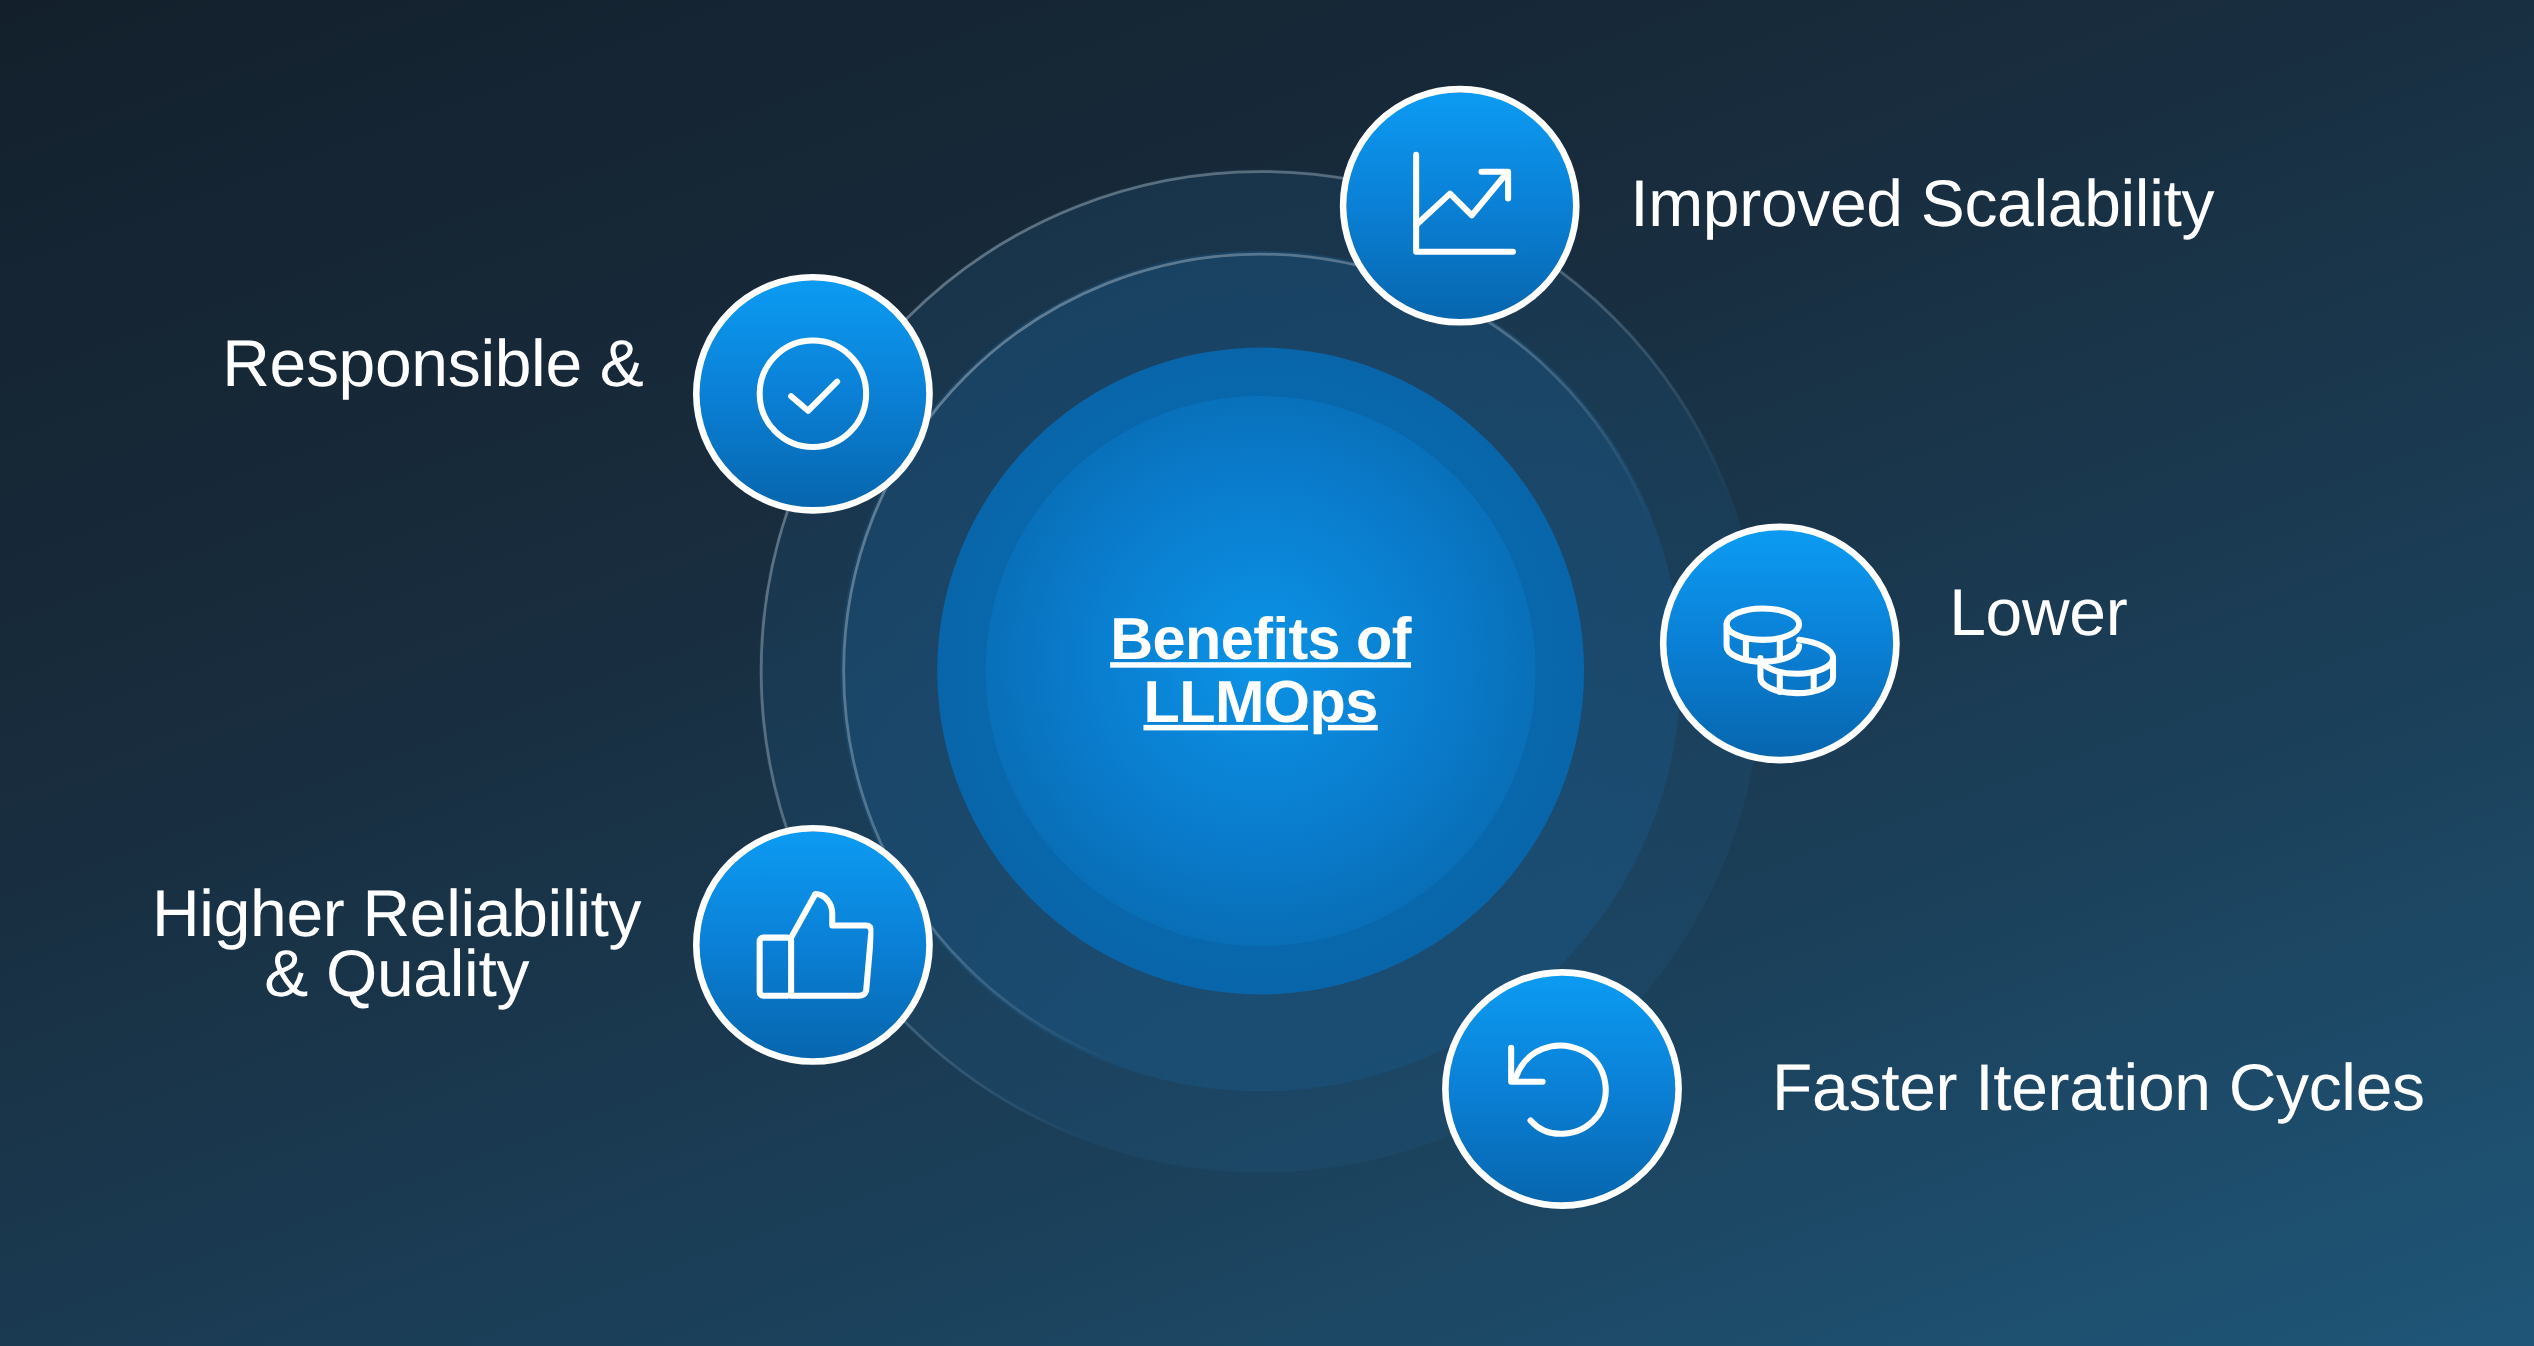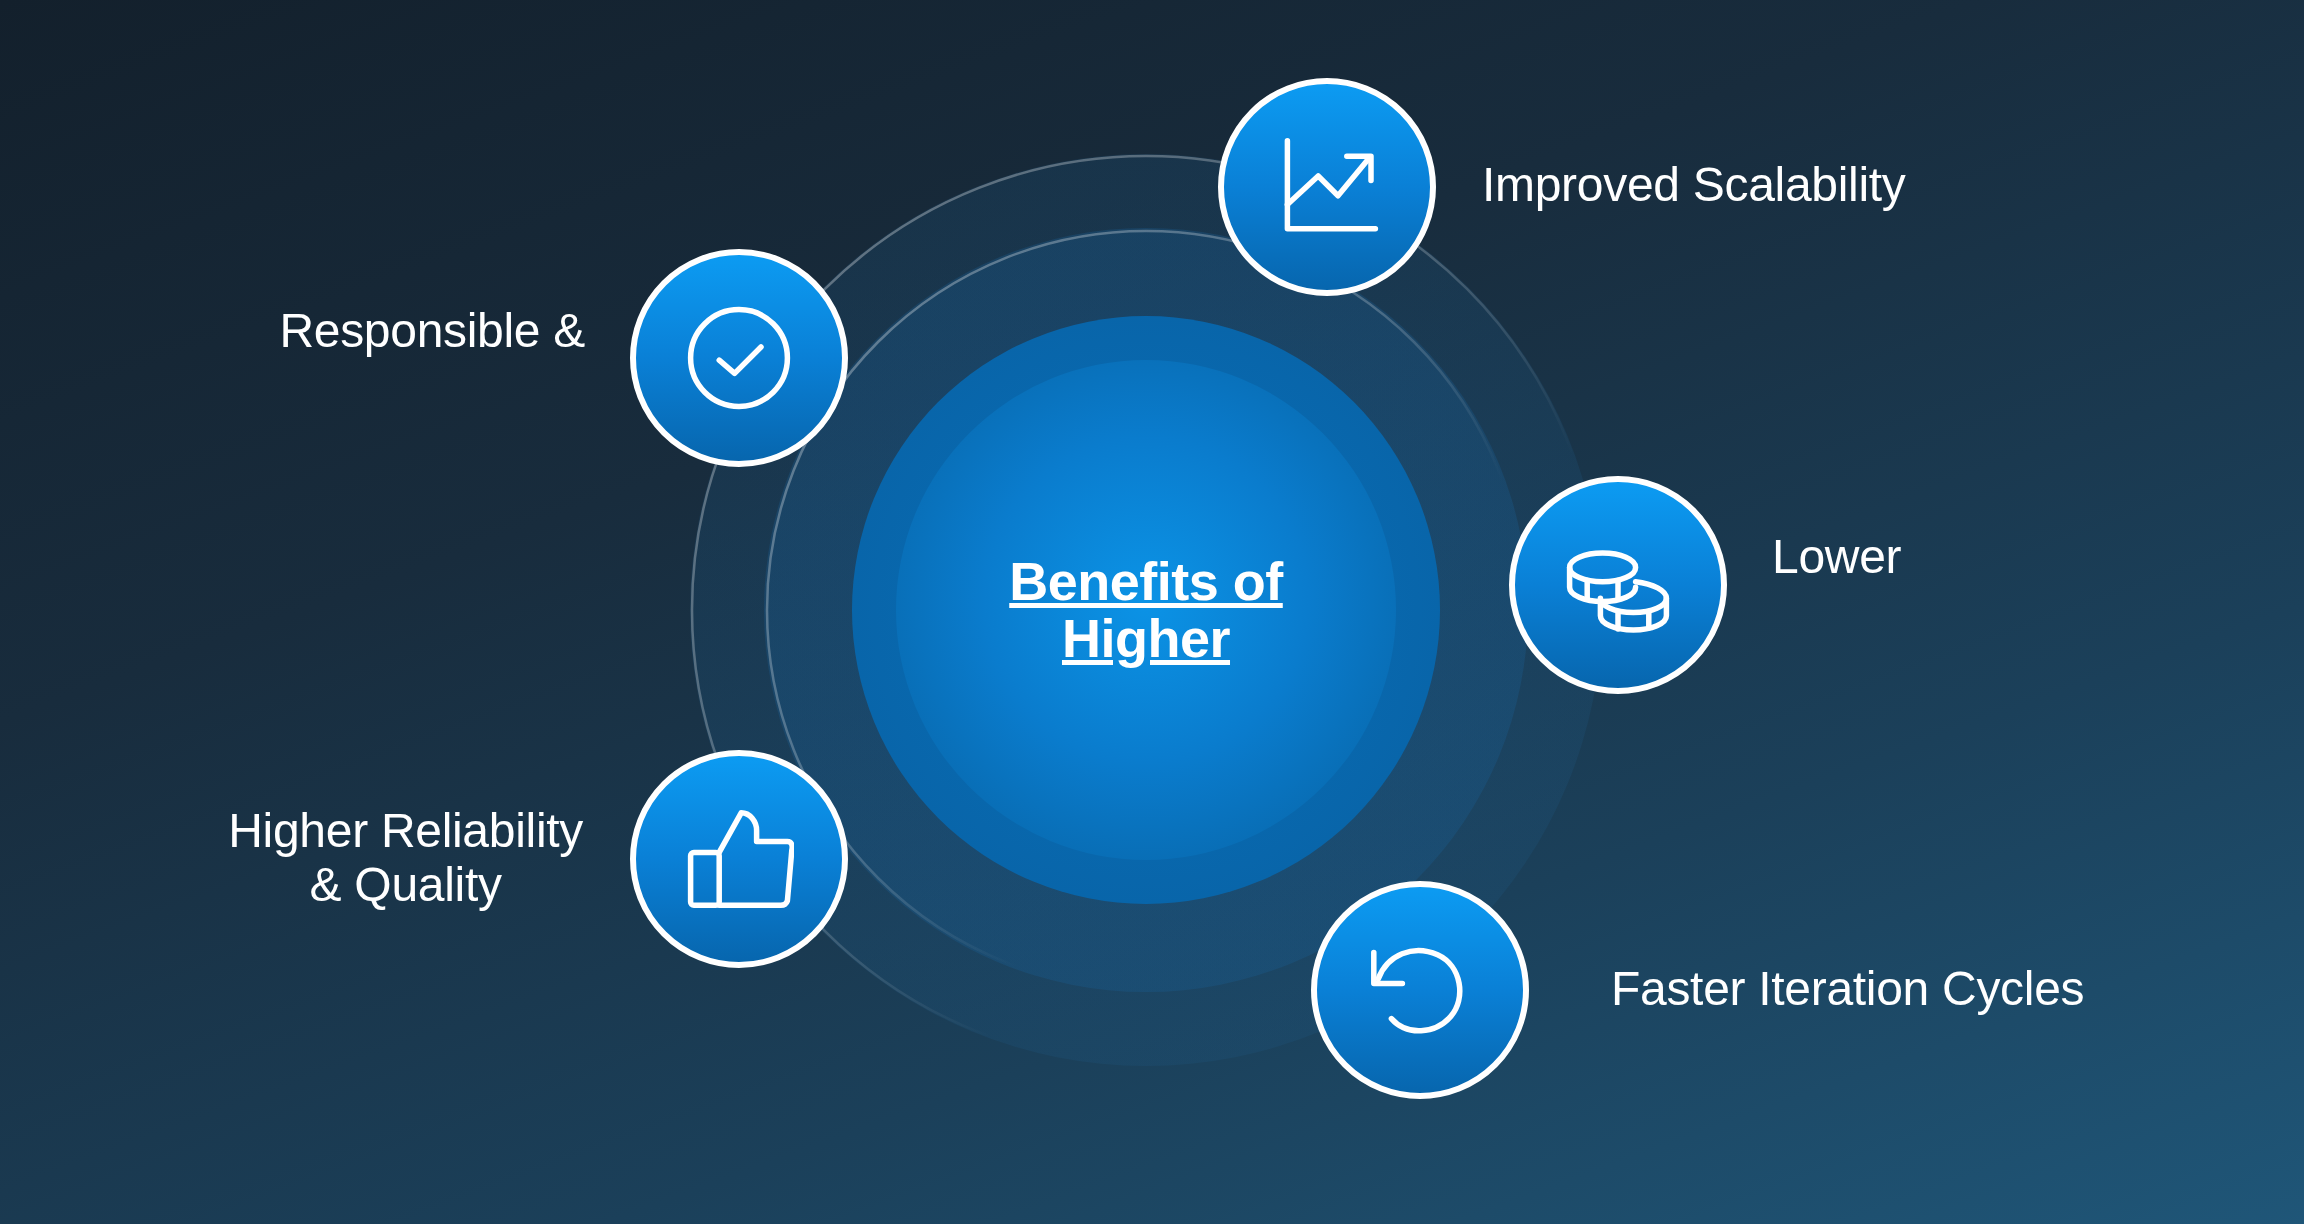--- a/index.html
+++ b/index.html
@@ -40,21 +40,21 @@
   .node {
     position: absolute; width: 206px; height: 206px; border-radius: 50%;
     border: 6px solid #ffffff; box-sizing: content-box;
     transform: translate(-50%, -50%);
     background: linear-gradient(180deg, #0c9bf2 0%, #0a80d6 50%, #0766ae 100%);
     display: flex; align-items: center; justify-content: center;
     cursor: pointer;
   }
   .node svg { width: 110px; height: 110px; }
   .label {
-    position: absolute; font-size: 48px; line-height: 54px; white-space: nowrap;
+    position: absolute; font-size: 60px; line-height: 54px; white-space: nowrap;
     letter-spacing: -0.3px;
   }
   .label span { display: block; }
   .label.right-align { text-align: center; }
 </style>
 </head>
 <body>
 
 <div class="stage">
 
@@ -72,21 +72,21 @@
     </defs>
     <circle cx="1146" cy="610" r="454" fill="none" stroke="url(#strokeFade)" stroke-width="2.5"></circle>
     <circle cx="1146" cy="610" r="379" fill="none" stroke="url(#strokeFade)" stroke-width="2.5"></circle>
   </svg>
 
   <div class="ring core"></div>
   <div class="ring core-inner"></div>
 
   <div class="title">
     <span>Benefits of</span>
-    <span>Higher</span>
+    <span>LLMOps</span>
   </div>
 
   <div class="node" style="left:1327px; top:187px;">
     <svg viewBox="0 0 100 100" fill="none" stroke="#fff" stroke-width="5" stroke-linecap="round" stroke-linejoin="round">
       <path d="M14 8 V88 H94"></path>
       <path d="M14 66 L42 40 L60 58 L88 24"></path>
       <path d="M68 22 H90 V44"></path>
     </svg>
   </div>
   <div class="label" style="left:1482px; top:158px;">

